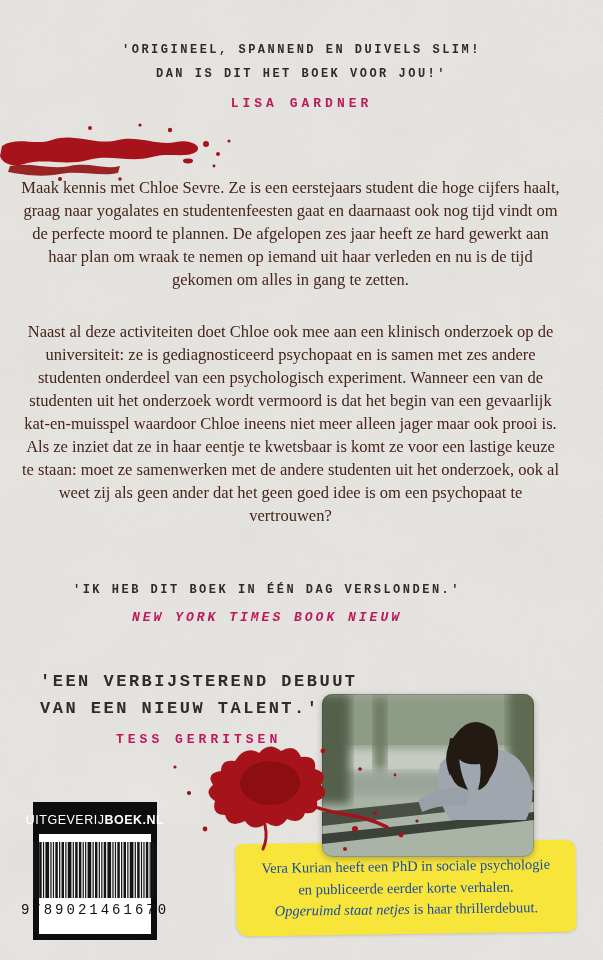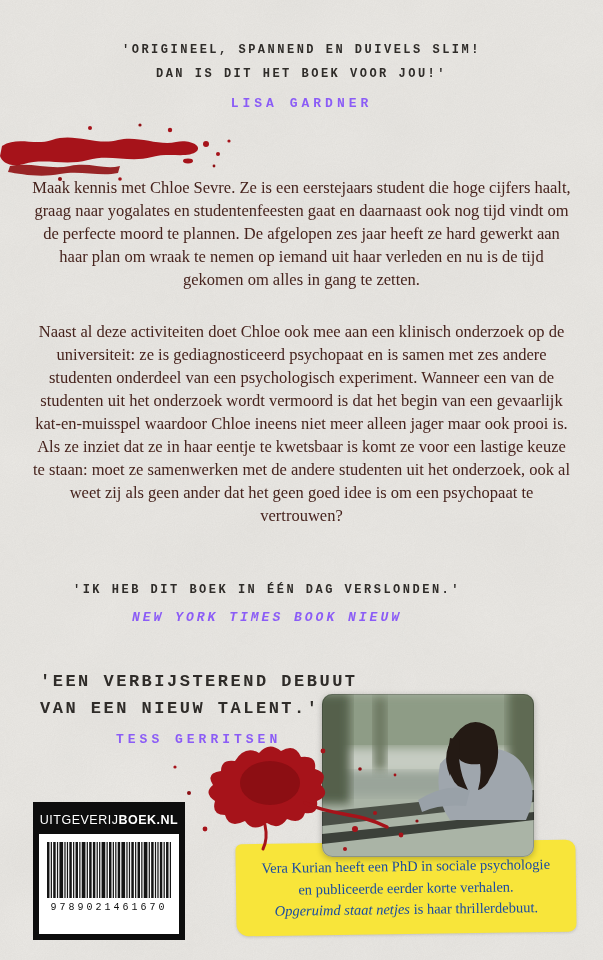--- a/index.html
+++ b/index.html
@@ -12,28 +12,28 @@
   .grain{position:absolute;inset:0;z-index:1;pointer-events:none;}
 
   
   .mono-quote{
     font-family:"Liberation Mono", monospace;
     font-weight:700;color:#2f2c29;
     font-size:12px;line-height:24px;letter-spacing:2.5px;
   }
   .attr{
     font-family:"Liberation Mono", monospace;
-    font-weight:700;color:#8b5cf6;
+    font-weight:700;color:#be185d;
     font-size:13px;letter-spacing:4px;
   }
   .top-quote{position:absolute;top:38px;left:0;width:603px;text-align:center;z-index:3;}
   .top-quote .attr{margin-top:10px;}
 
   .body-par{
-    position:absolute;left:30px;width:543px;margin:0;
+    position:absolute;left:19px;width:543px;margin:0;
     text-align:center;color:#46231d;
     font-size:16.5px;line-height:23px;z-index:3;
   }
   #p1{top:176px;}
   #p2{top:320px;}
 
   .mid-quote{position:absolute;top:578px;left:0;width:534px;text-align:center;z-index:3;}
   .mid-quote .attr{margin-top:8px;font-style:italic;letter-spacing:3px;}
 
   .left-quote{position:absolute;top:668px;left:40px;text-align:left;z-index:3;}
@@ -42,38 +42,38 @@
 
   .photo{
     position:absolute;left:322px;top:694px;width:212px;height:163px;z-index:4;
     border-radius:10px;box-shadow:0 2px 6px rgba(0,0,0,0.25);
   }
   .splat{position:absolute;pointer-events:none;}
   .splat-top{left:0;top:116px;z-index:2;}
   .splat-bottom{left:55px;top:733px;z-index:5;}
 
   .publisher{
-    position:absolute;left:33px;top:802px;width:152px;height:138px;
+    position:absolute;left:33px;top:802px;width:124px;height:138px;
     background:#0d0d0d;z-index:3;box-sizing:border-box;padding:6px;
   }
   .pub-logo{
     height:24px;display:flex;align-items:center;justify-content:center;
     color:#ffffff;font-family:"Liberation Sans", sans-serif;
     font-size:12.5px;letter-spacing:0.5px;white-space:nowrap;
   }
   .pub-logo b{font-weight:800;}
   .barcode-box{
     background:#ffffff;height:100px;margin-top:2px;
     display:flex;flex-direction:column;align-items:center;justify-content:flex-start;
     padding-top:8px;box-sizing:border-box;
   }
   .bars{width:124px;height:56px;}
   .isbn{
     font-family:"Liberation Mono", monospace;color:#111;
-    font-size:10px;letter-spacing:3px;margin-top:4px;white-space:nowrap;
+    font-size:14px;letter-spacing:3px;margin-top:4px;white-space:nowrap;
   }
 
   .bio{
     position:absolute;left:236px;top:842px;width:340px;height:92px;z-index:3;
     background:#f8e53a;border-radius:6px 10px 8px 12px;
     transform:rotate(-0.8deg);
     color:#1c4da1;text-align:center;
     font-size:14.5px;line-height:21.5px;
     box-sizing:border-box;padding-top:14px;
     box-shadow:0 1px 3px rgba(0,0,0,0.15);

